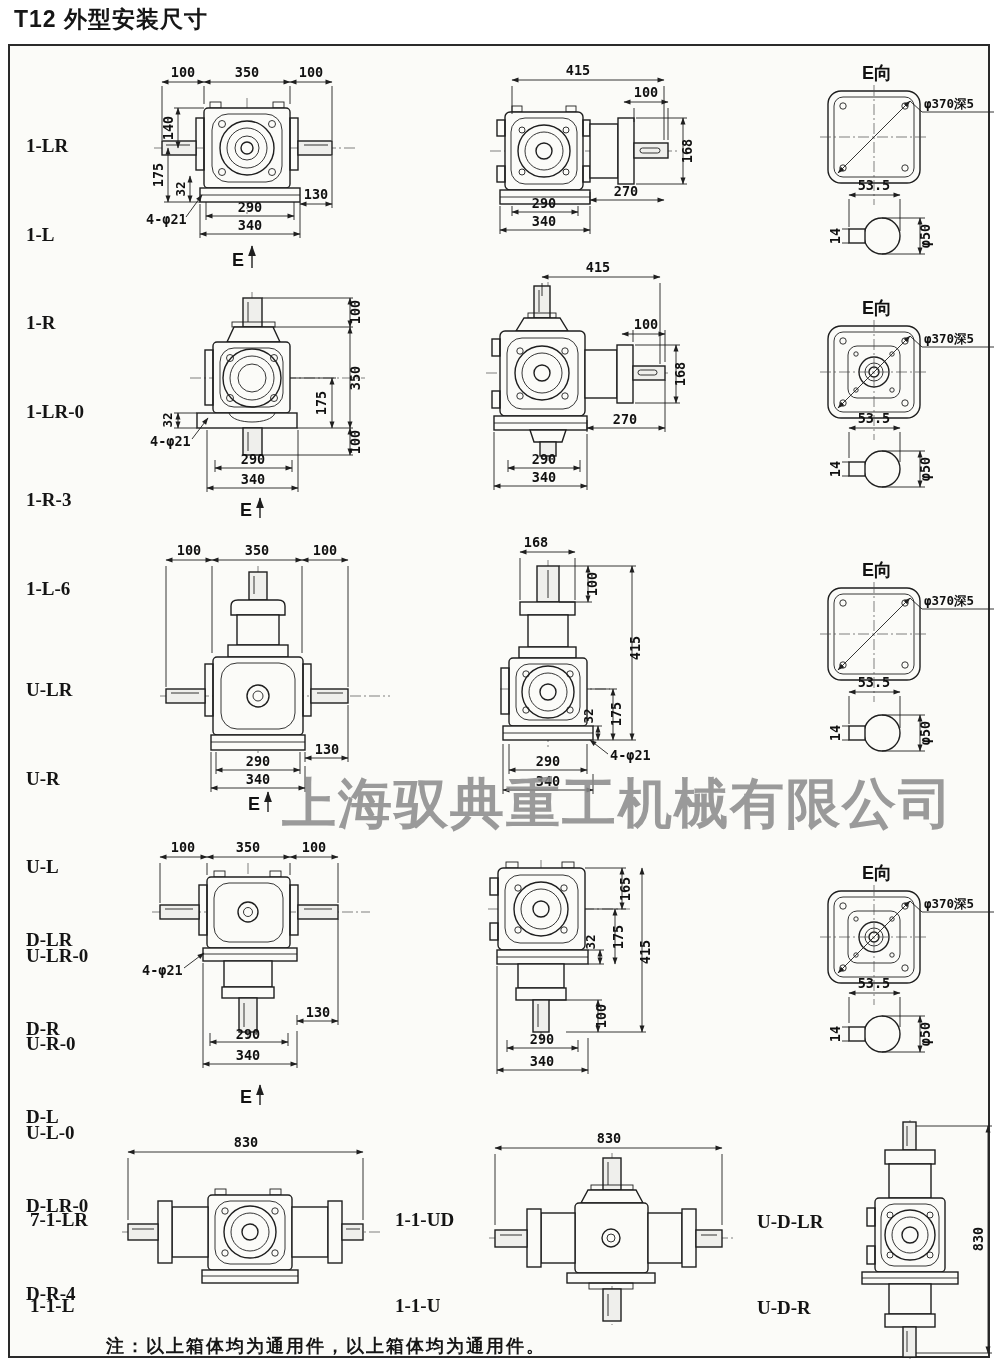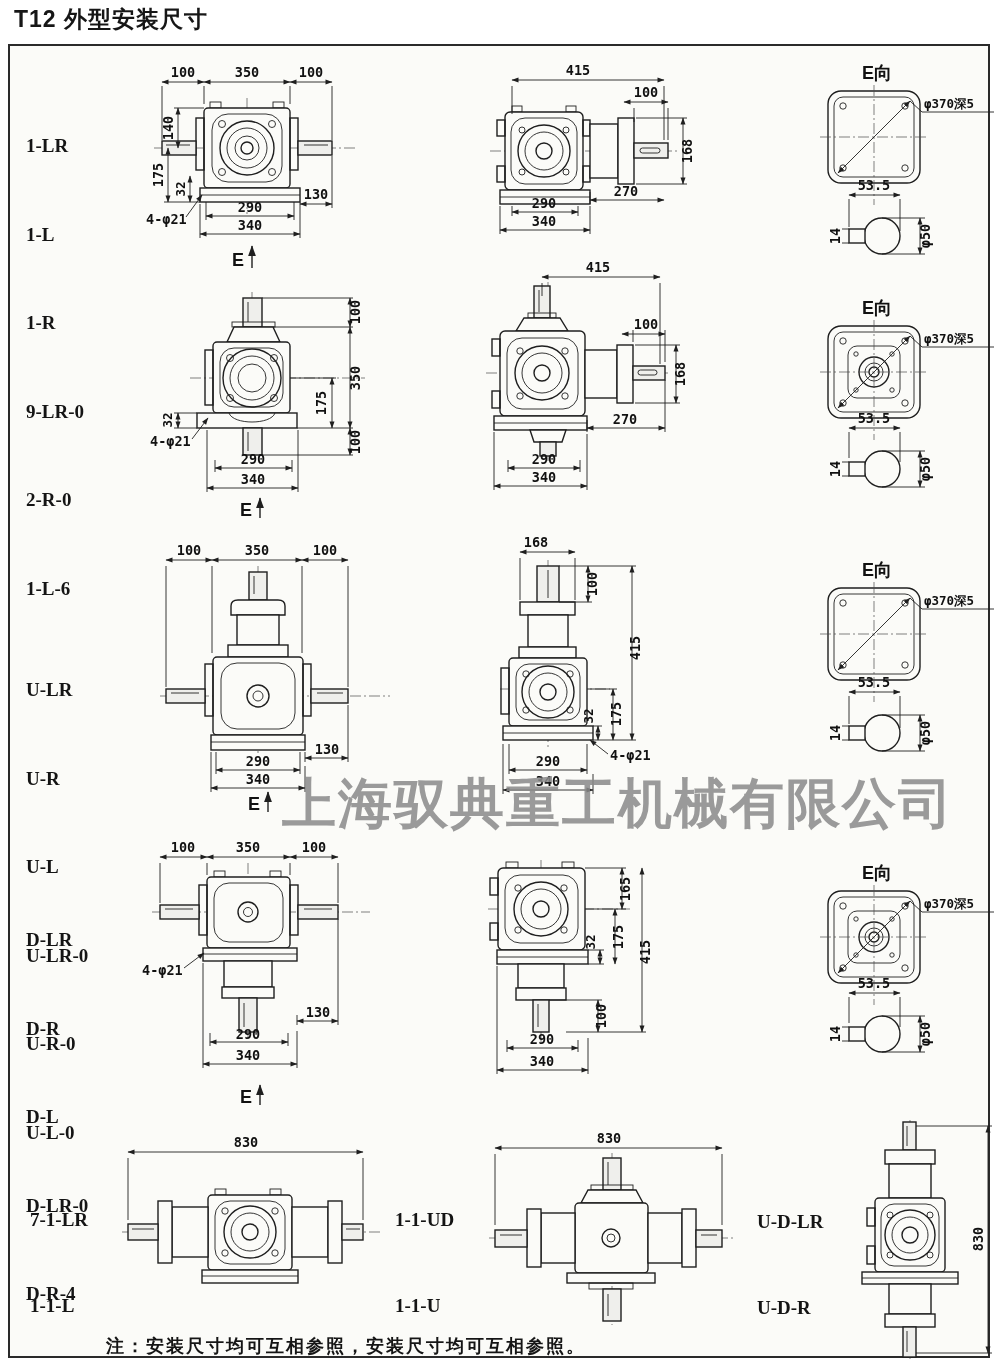--- a/index.html
+++ b/index.html
@@ -37,22 +37,22 @@
       <marker id="arw" viewBox="0 0 10 10" refX="8.6" refY="5" markerWidth="9" markerHeight="9" orient="auto-start-reverse">
         <path d="M0.6,1.9 L9.2,5 L0.6,8.1 z" fill="#1f1f1f"></path>
       </marker>
     </defs>
   </svg>
 
   <div class="models" style="left:26px;top:72px;">
     <span>1-LR</span>
     <span>1-L</span>
     <span>1-R</span>
-    <span>9-LR-0</span>
-    <span>2-R-0</span>
+    <span>1-LR-0</span>
+    <span>1-R-3</span>
     <span>1-L-6</span>
   </div>
 
   <svg style="left:140px;top:58px;" width="230" height="215">
     <g class="dim">
       <line x1="22" y1="28" x2="22" y2="82"></line>
         <line x1="64" y1="28" x2="64" y2="46"></line>
       <line x1="150" y1="28" x2="150" y2="46"></line>
         <line x1="192" y1="28" x2="192" y2="82"></line>
     </g>
@@ -783,15 +783,15 @@
       <rect class="ln fillw" x="7" y="154" width="96" height="12"></rect>
         <line class="lt" x1="7" y1="160" x2="103" y2="160"></line>
       <rect class="ln fillw" x="34" y="166" width="42" height="30"></rect>
       <rect class="ln fillw" x="30" y="196" width="50" height="13"></rect>
       <rect class="shaft" x="48" y="209" width="13" height="30"></rect>
         <line class="lt" x1="52" y1="213" x2="52" y2="234"></line>
     </g>
   </svg>
 
   <div class="watermark" style="color: rgb(138, 138, 138);">上海驭典重工机械有限公司</div>
-  <div class="note">注：安装尺寸均可互相参照，安装尺寸均可互相参照。</div>
+  <div class="note">注：以上箱体均为通用件，以上箱体均为通用件。</div>
 
 </div>
 
 </body></html>

